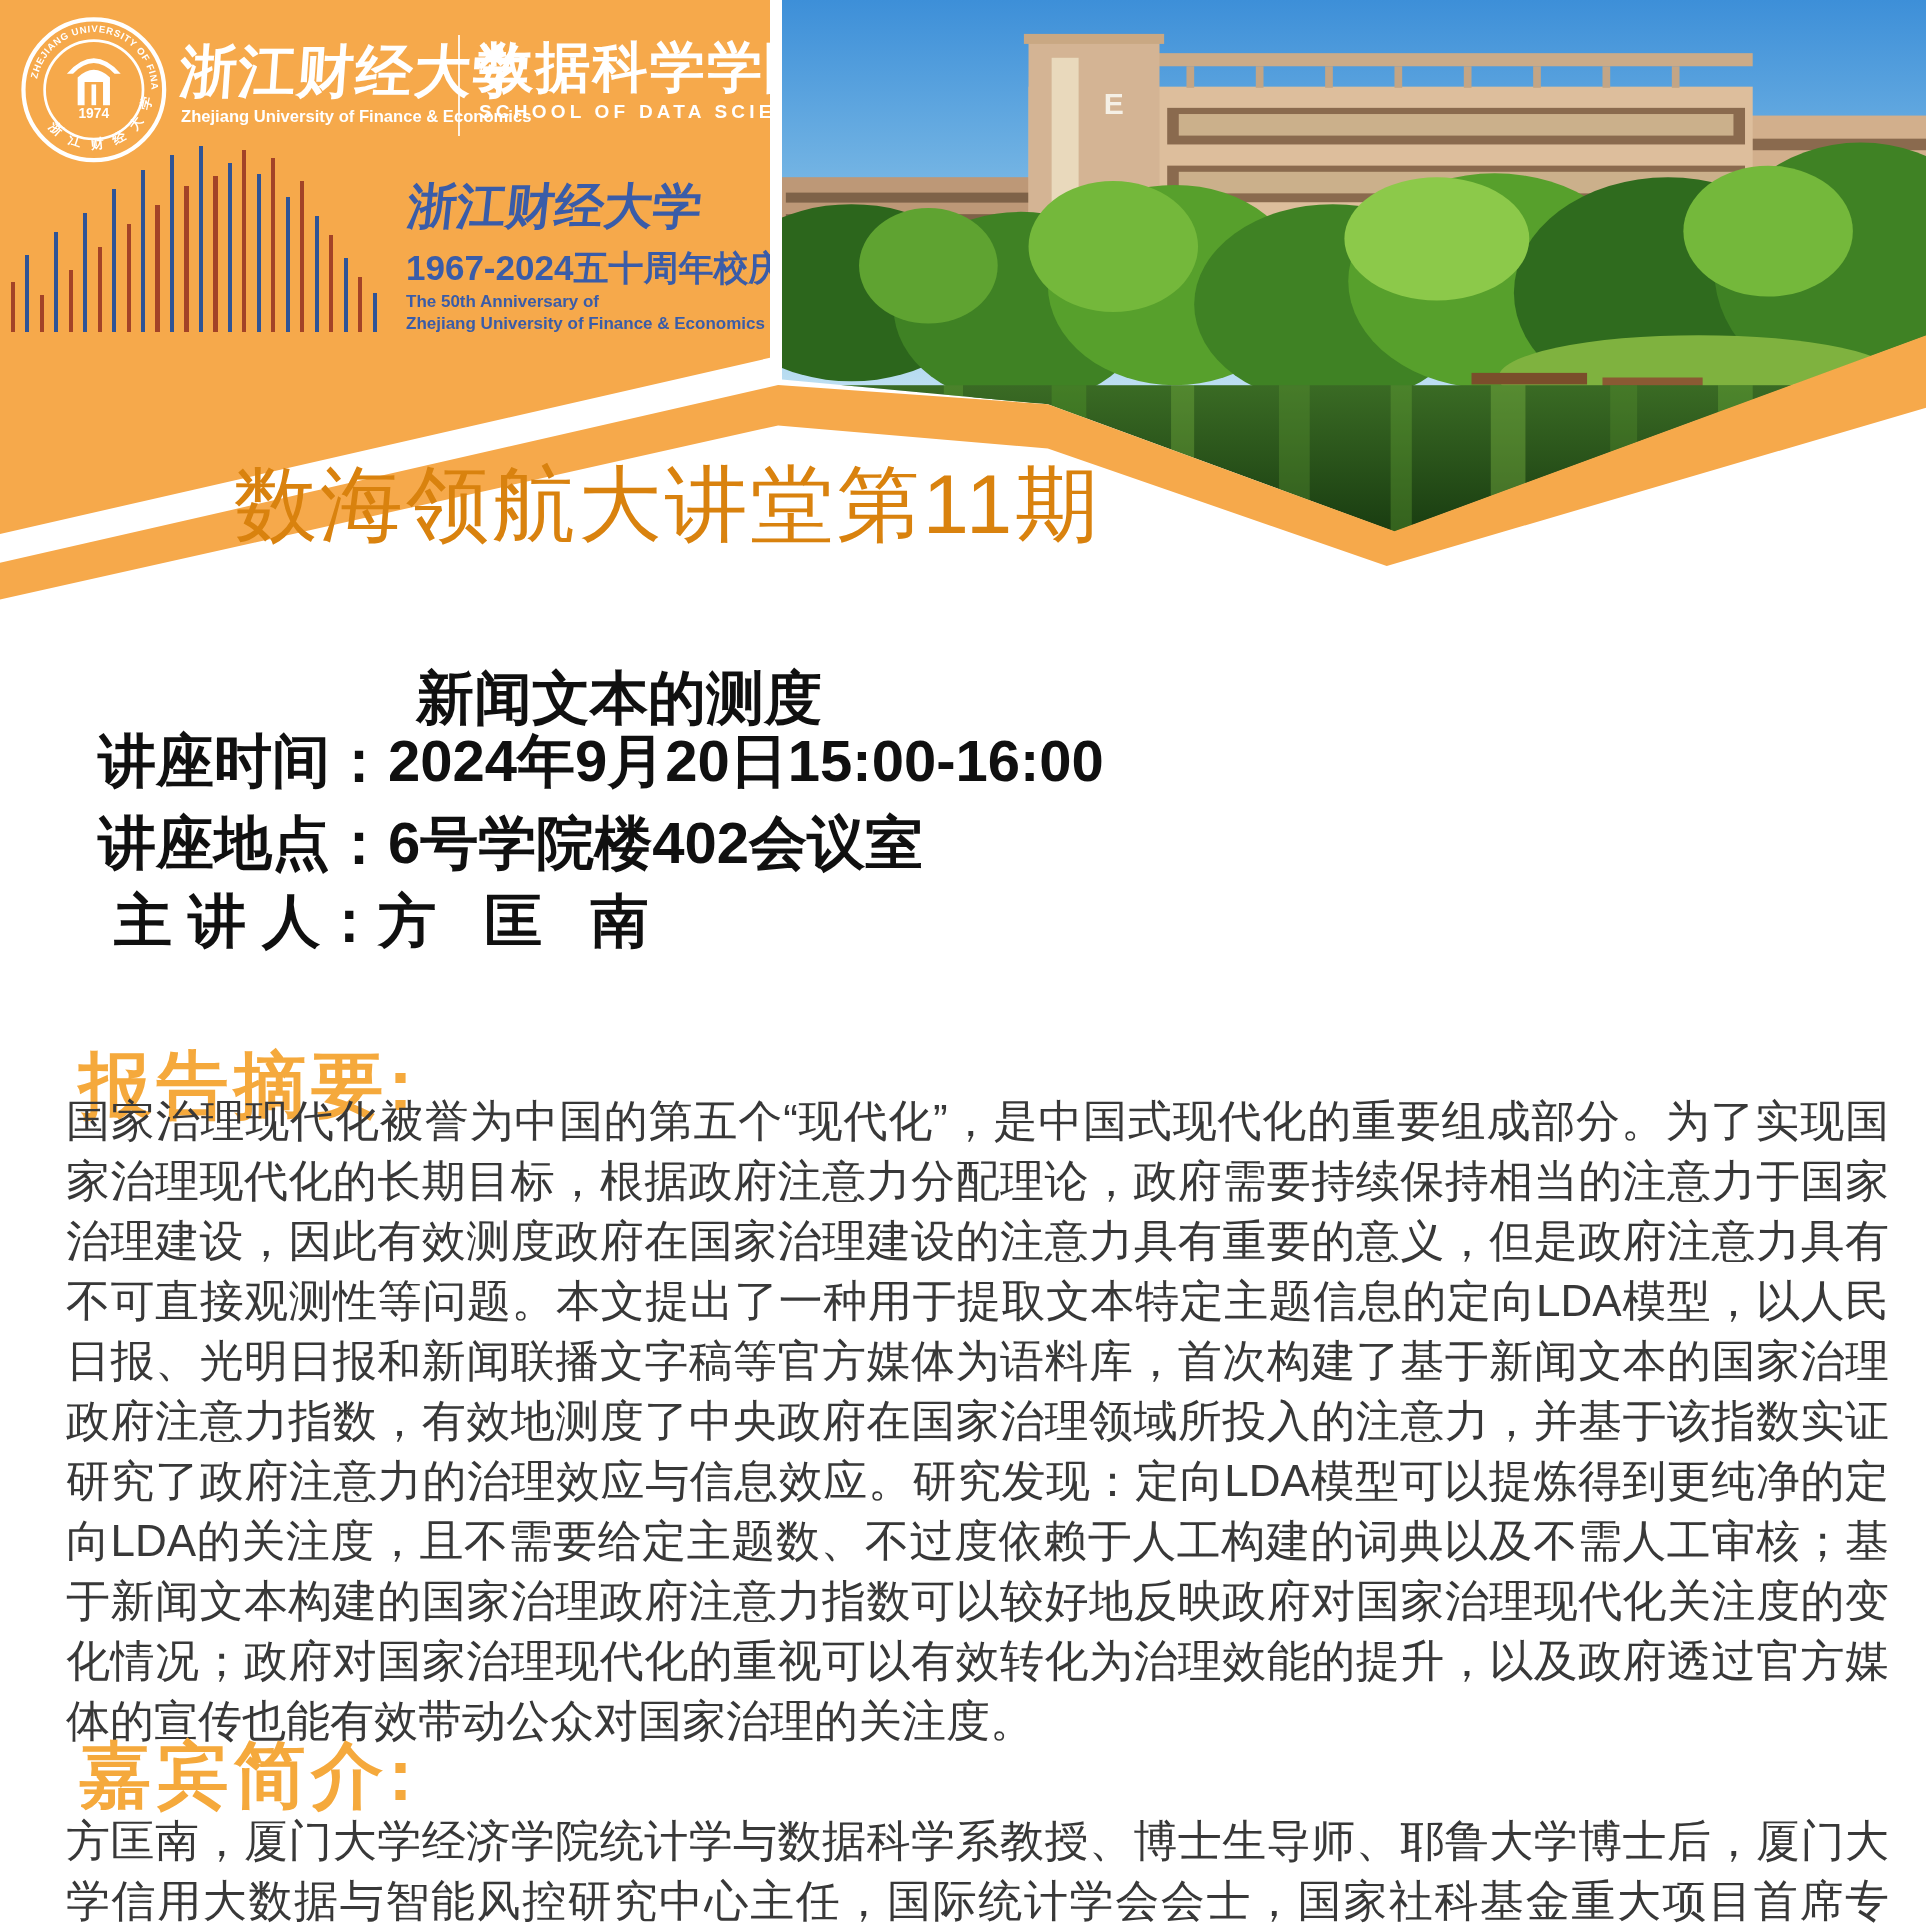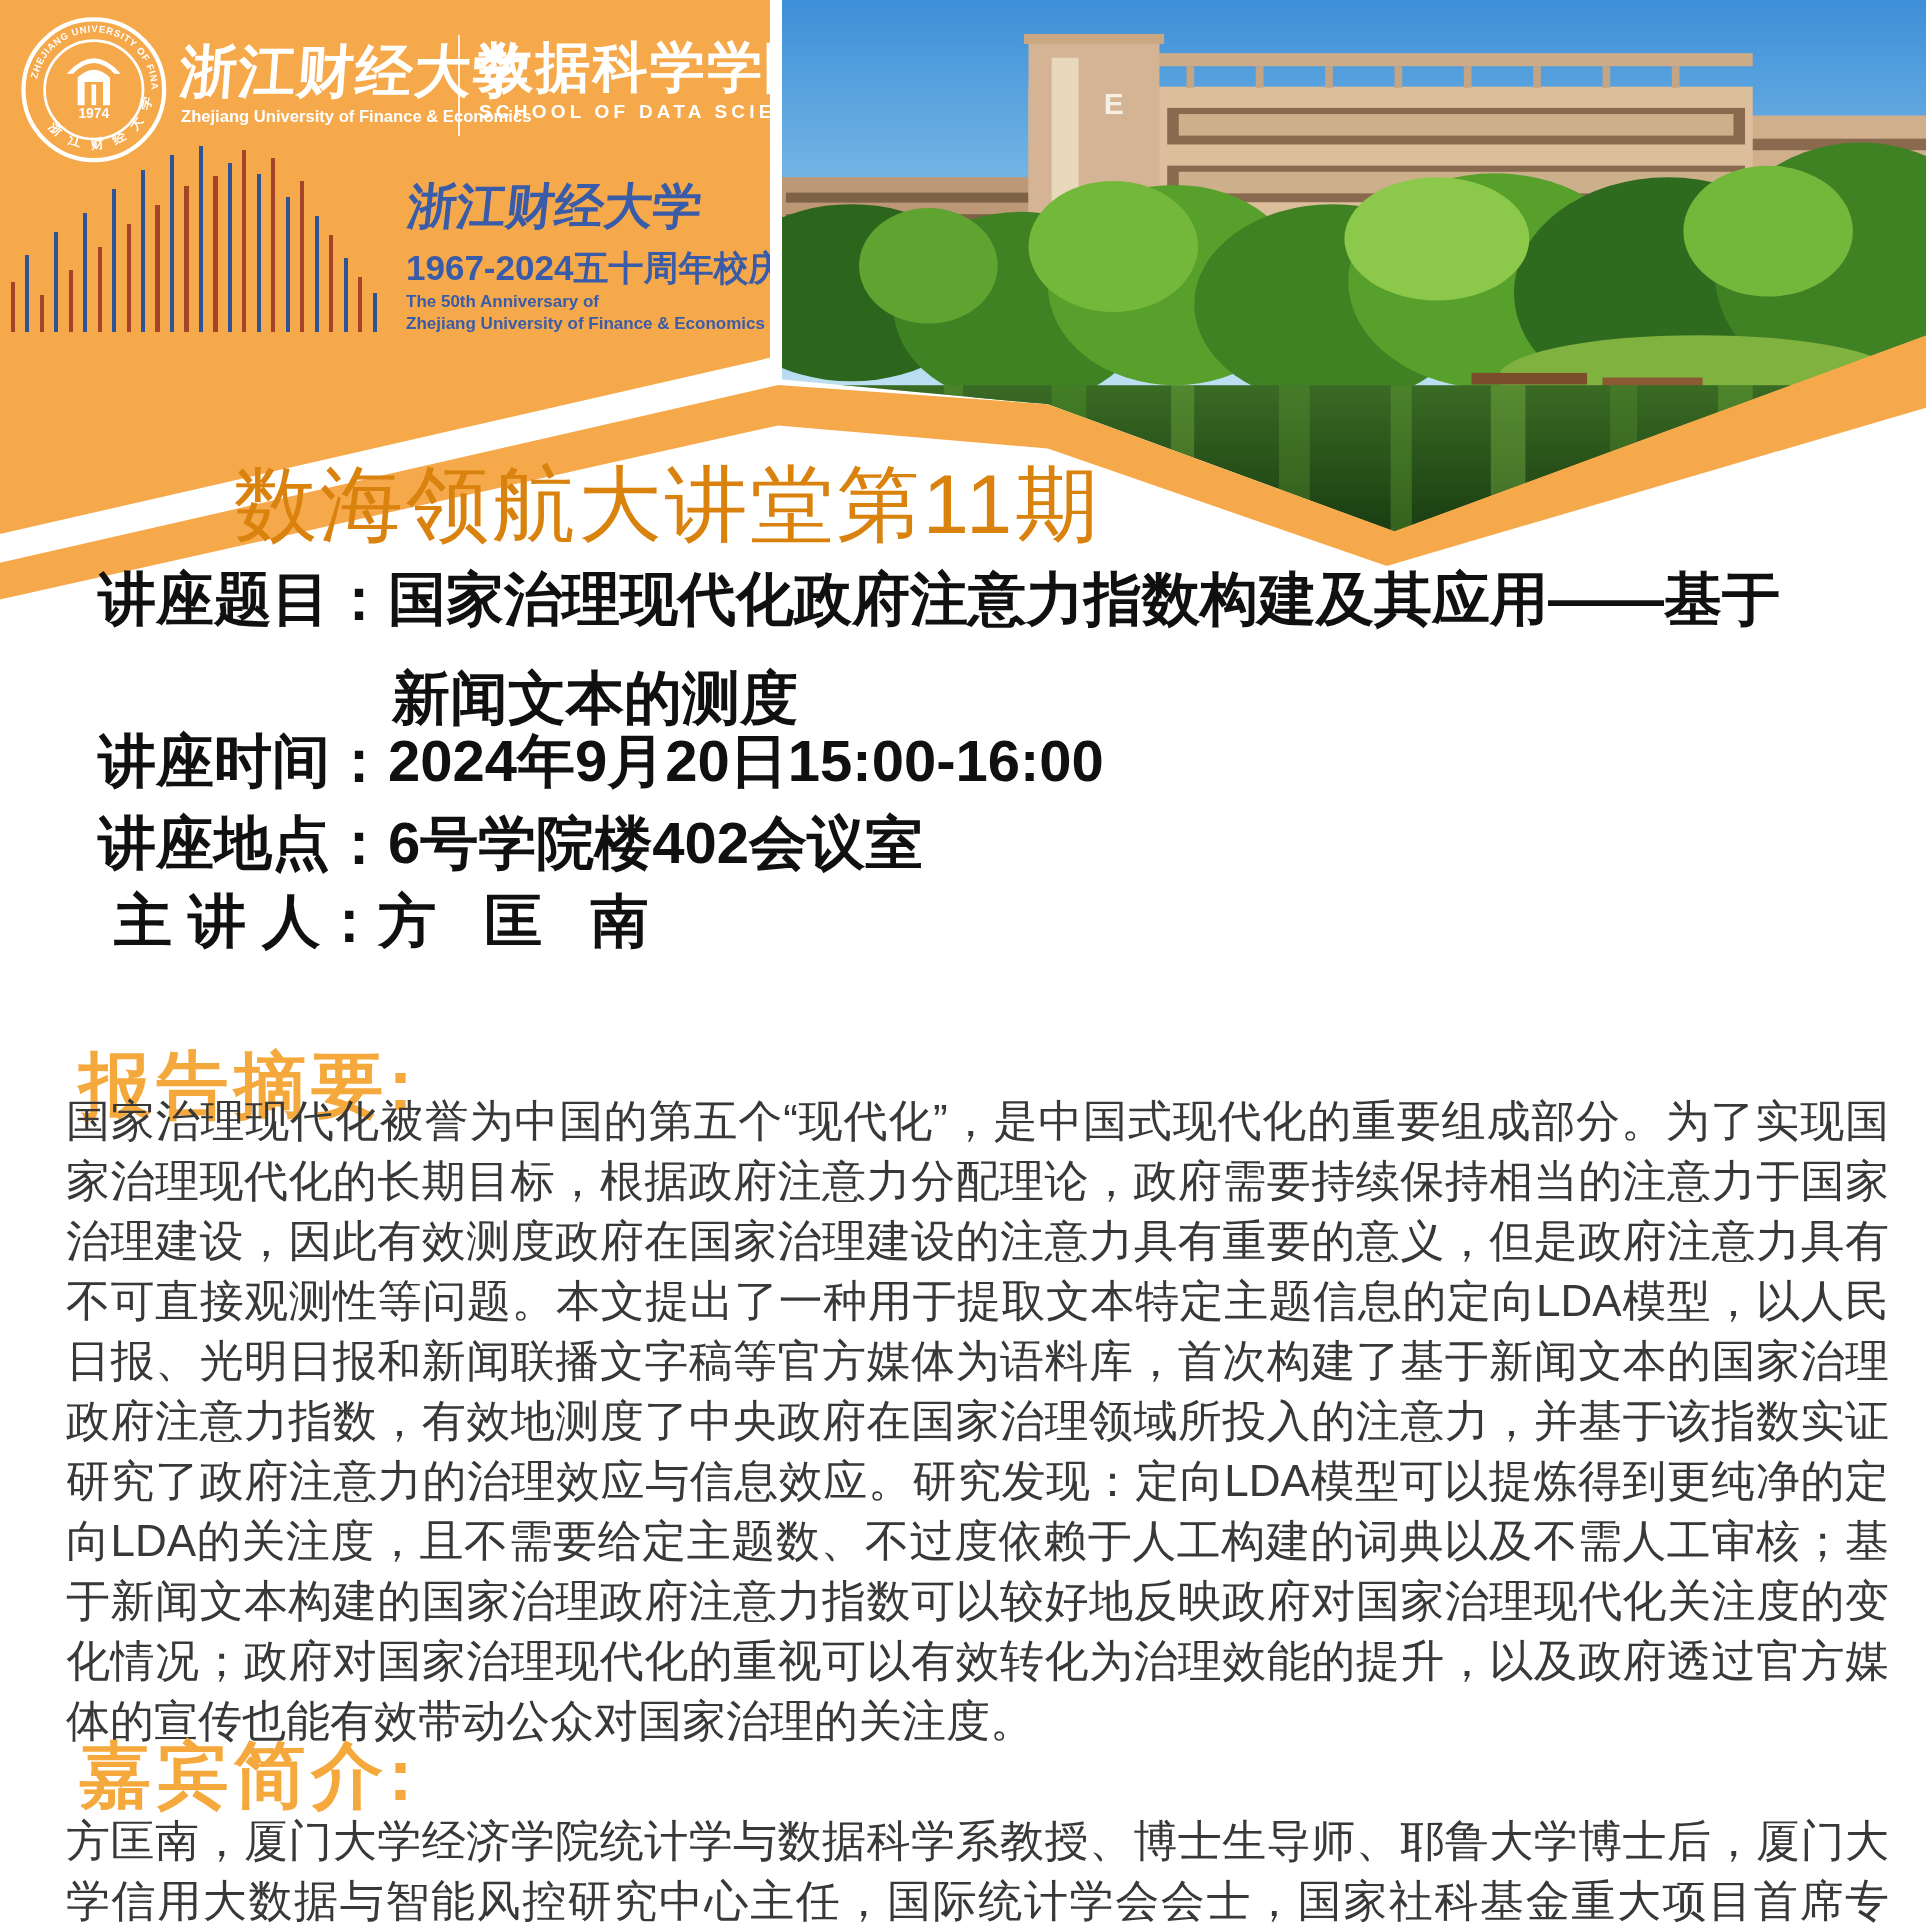--- a/index.html
+++ b/index.html
@@ -34,21 +34,21 @@
   .photo svg{display:block;width:100%;height:100%;}
 
   
   .chevron{position:absolute;left:0;top:231px;width:1938px;height:385px;pointer-events:none;}
 
   
   .main-title{position:absolute;left:234px;top:450px;color:#D9820E;font-size:83px;font-weight:400;
               letter-spacing:3.1px;white-space:nowrap;}
   .detail{position:absolute;color:#101010;font-size:58px;font-weight:900;white-space:nowrap;}
   .d1{left:98px;top:561px;}
-  .d1b{left:392px;top:660px;}
+  .d1b{left:416px;top:660px;}
   .d2{left:98px;top:723px;}
   .d3{left:98px;top:805px;}
   .d4{left:114px;top:883px;}
   .d4 .val{letter-spacing:16px;}
   .d5{left:80px;top:939px;font-size:39px;}
   .sec-heading{position:absolute;left:79px;color:#F5A93C;font-size:72px;font-weight:900;
                letter-spacing:5.4px;white-space:nowrap;}
   .h-abstract{top:1038px;}
   .h-bio{top:1728px;}
   .para{position:absolute;left:66px;width:1823px;color:#383838;font-size:44px;line-height:60px;
@@ -196,21 +196,20 @@
       <rect x="2740" y="1000" width="70" height="400" fill="#8CC94A" opacity="0.3"></rect>
     </svg>
   </div>
 
   <svg class="chevron" viewBox="0 0 5031 1000" preserveAspectRatio="none">
     <polygon points="0,862 2020,400 2720,450 3620,780 5031,260 5031,450 3600,870 2720,565 2020,505 0,957" fill="#F6A94B"></polygon>
   </svg>
 
   <div class="main-title">数海领航大讲堂第11期</div>
 
-  <div class="detail d1"><span>讲座题目：</span><span>国家治理现代化政府注意力指数构建及其应用——基于</span></div>
   <div class="detail d1b"><span>新闻文本的测度</span></div>
   <div class="detail d2"><span>讲座时间：</span><span>2024年9月20日15:00-16:00</span></div>
   <div class="detail d3"><span>讲座地点：</span><span>6号学院楼402会议室</span></div>
   <div class="detail d4"><span>主 讲 人：</span><span class="val">方 匡 南</span></div>
 
   <div class="sec-heading h-abstract">报告摘要:</div>
   <div class="para p-abstract">国家治理现代化被誉为中国的第五个“现代化”，是中国式现代化的重要组成部分。为了实现国家治理现代化的长期目标，根据政府注意力分配理论，政府需要持续保持相当的注意力于国家治理建设，因此有效测度政府在国家治理建设的注意力具有重要的意义，但是政府注意力具有不可直接观测性等问题。本文提出了一种用于提取文本特定主题信息的定向LDA模型，以人民日报、光明日报和新闻联播文字稿等官方媒体为语料库，首次构建了基于新闻文本的国家治理政府注意力指数，有效地测度了中央政府在国家治理领域所投入的注意力，并基于该指数实证研究了政府注意力的治理效应与信息效应。研究发现：定向LDA模型可以提炼得到更纯净的定向LDA的关注度，且不需要给定主题数、不过度依赖于人工构建的词典以及不需人工审核；基于新闻文本构建的国家治理政府注意力指数可以较好地反映政府对国家治理现代化关注度的变化情况；政府对国家治理现代化的重视可以有效转化为治理效能的提升，以及政府透过官方媒体的宣传也能有效带动公众对国家治理的关注度。</div>
 
   <div class="sec-heading h-bio">嘉宾简介:</div>
   <div class="para p-bio">方匡南，厦门大学经济学院统计学与数据科学系教授、博士生导师、耶鲁大学博士后，厦门大学信用大数据与智能风控研究中心主任，国际统计学会会士，国家社科基金重大项目首席专家。主要从事经济管理统计、统计机器学习、风险测度、金融大数据、健康大数据等。入选国家高层次青年人才、福建省高层次人才A类等。兼全国工业统计教学研究会副会长、中国商业统计学会常务理事、《统计研究》、《数理统计与管理》编委等。共发表学术论文100多篇，其中在统计学和数据科学领域期刊Journal of Machine Learning Research , Biometrics, Statistica Sinica, Bioinformatics, Journal of Computational and Graphical Statistics等发表论文50多篇，在经济管理领域期刊 Journal of Econometrics, Journal of Business &amp; Economic Statistics，INFORMS Journal of Computing (UTD24), International Journal of Forecasting, Journal of Forecasting, 《经济研究》,《统计研究》,《管理科学学报》,《数量经济技术经济研究》,《世界经济》,《系统工程理论与实践》,《中国管理科学》等发表论文50多篇。著有学术专著和教材等6部。主持了国家社科基金重大项目1项，国家自然科学基金项目4项，企事业横向课题30多项。</div>

